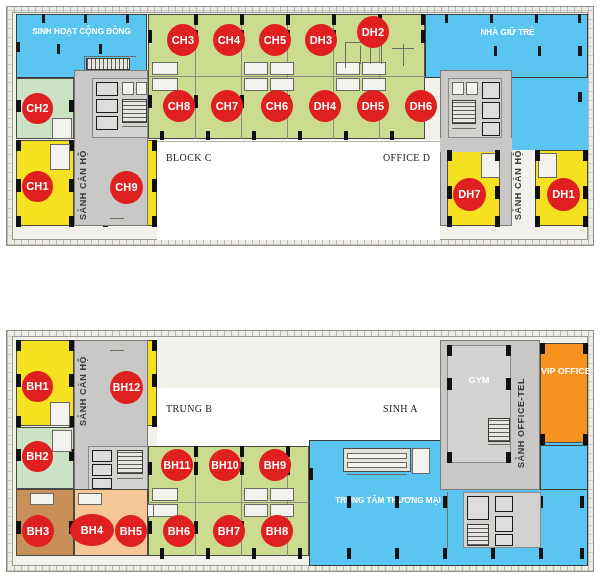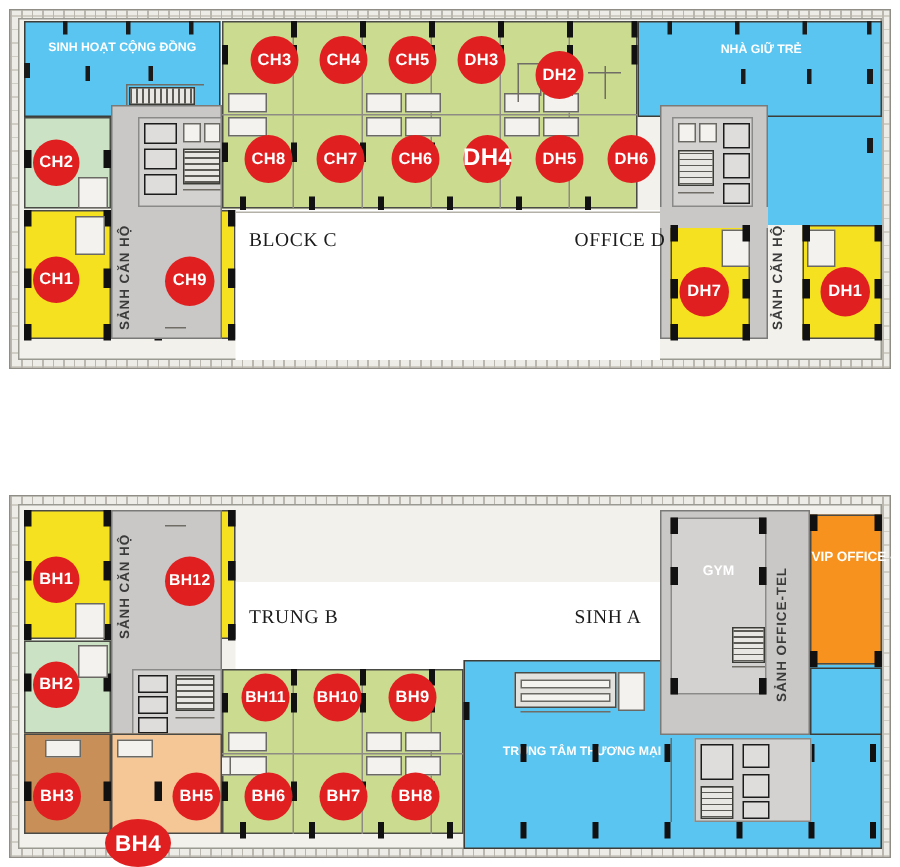--- a/index.html
+++ b/index.html
@@ -30,21 +30,21 @@
       font-family:"Liberation Sans",sans-serif;}
 
   
   .zlabel{position:absolute;color:#ffffff;font-weight:bold;
      font-family:"Liberation Sans",sans-serif;white-space:nowrap;
      text-align:center;line-height:1.12;}
   .vlabel{position:absolute;color:#3b3b3b;font-weight:bold;font-size:9px;
      font-family:"Liberation Sans",sans-serif;white-space:nowrap;
      writing-mode:vertical-rl;transform:rotate(180deg);letter-spacing:.6px;}
   .blocklab{position:absolute;color:#1b1b1b;font-family:"Liberation Serif",serif;
-     font-size:13px;letter-spacing:.4px;white-space:nowrap;}
+     font-size:10px;letter-spacing:.4px;white-space:nowrap;}
 
   
   .ln{position:absolute;background:#6f6d66;}
   .box{position:absolute;box-sizing:border-box;border:1.4px solid #1b1b1b;background:#dedddb;}
   .boxw{position:absolute;box-sizing:border-box;border:1px solid #6b6963;background:#f3f2ef;}
   .stair{position:absolute;box-sizing:border-box;border:1px solid #3a3a37;
      background-image:repeating-linear-gradient(0deg,#5d5b55 0 1px,transparent 1px 4px);
      background-color:#e8e7e3;}
   .stairH{position:absolute;box-sizing:border-box;border:1px solid #3a3a37;
      background-image:repeating-linear-gradient(90deg,#5d5b55 0 1px,transparent 1px 4px);
@@ -217,34 +217,34 @@
       </div>
     <div class="mk" style="left:213px;top:24px;width:32px;height:32px;font-size:11px;">
         <span>CH4</span>
       </div>
     <div class="mk" style="left:259px;top:24px;width:32px;height:32px;font-size:11px;">
         <span>CH5</span>
       </div>
     <div class="mk" style="left:305px;top:24px;width:32px;height:32px;font-size:11px;">
         <span>DH3</span>
       </div>
-    <div class="mk" style="left:357px;top:34px;width:32px;height:32px;font-size:11px;">
+    <div class="mk" style="left:357px;top:16px;width:32px;height:32px;font-size:11px;">
         <span>DH2</span>
       </div>
 
     <div class="mk" style="left:163px;top:90px;width:32px;height:32px;font-size:11px;">
         <span>CH8</span>
       </div>
     <div class="mk" style="left:211px;top:90px;width:32px;height:32px;font-size:11px;">
         <span>CH7</span>
       </div>
     <div class="mk" style="left:261px;top:90px;width:32px;height:32px;font-size:11px;">
         <span>CH6</span>
       </div>
-    <div class="mk" style="left:309px;top:90px;width:32px;height:32px;font-size:16px;justify-content:center;">
+    <div class="mk" style="left:309px;top:90px;width:32px;height:32px;font-size:11px;justify-content:center;">
         <span>DH4</span>
       </div>
     <div class="mk" style="left:357px;top:90px;width:32px;height:32px;font-size:11px;">
         <span>DH5</span>
       </div>
     <div class="mk" style="left:405px;top:90px;width:32px;height:32px;font-size:11px;">
         <span>DH6</span>
       </div>
 
     <div class="mk" style="left:22px;top:93px;width:31px;height:31px;font-size:11px;">
@@ -422,21 +422,21 @@
     <div class="mk" style="left:209px;top:449px;width:32px;height:32px;font-size:10.5px;">
         <span>BH10</span>
       </div>
     <div class="mk" style="left:259px;top:449px;width:32px;height:32px;font-size:11px;">
         <span>BH9</span>
       </div>
 
     <div class="mk" style="left:22px;top:515px;width:32px;height:32px;font-size:11px;">
         <span>BH3</span>
       </div>
-    <div class="mk" style="left:70px;top:546px;width:44px;height:32px;font-size:15px;">
+    <div class="mk" style="left:70px;top:514px;width:44px;height:32px;font-size:11px;">
         <span>BH4</span>
       </div>
     <div class="mk" style="left:115px;top:515px;width:32px;height:32px;font-size:11px;">
         <span>BH5</span>
       </div>
     <div class="mk" style="left:163px;top:515px;width:32px;height:32px;font-size:11px;">
         <span>BH6</span>
       </div>
     <div class="mk" style="left:213px;top:515px;width:32px;height:32px;font-size:11px;">
         <span>BH7</span>

